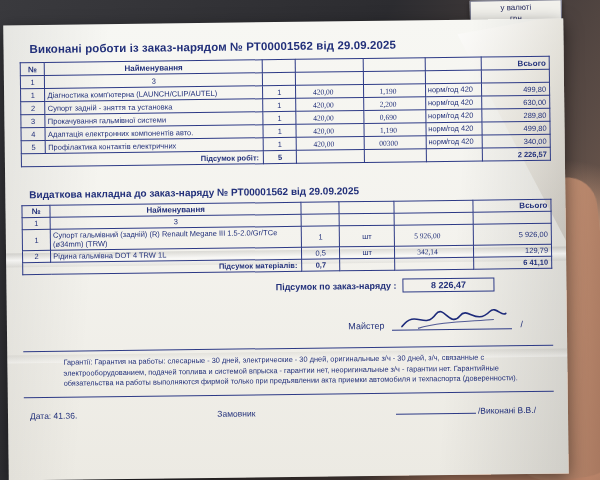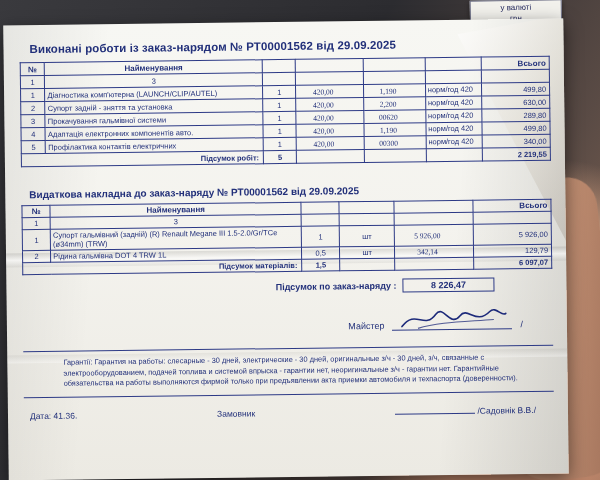--- a/index.html
+++ b/index.html
@@ -179,21 +179,21 @@
           <td class="price right">420,00</td>
           <td class="koef right">2,200</td>
           <td class="norm">норм/год 420</td>
           <td class="tot">630,00</td>
         </tr>
         <tr>
           <td class="idx">3</td>
           <td class="namecol">Прокачування гальмівної системи</td>
           <td class="qty num">1</td>
           <td class="price right">420,00</td>
-          <td class="koef right">00620</td>
+          <td class="koef right">0,690</td>
           <td class="norm">норм/год 420</td>
           <td class="tot">289,80</td>
         </tr>
         <tr>
           <td class="idx">4</td>
           <td class="namecol">Адаптація електронних компонентів авто.</td>
           <td class="qty num">1</td>
           <td class="price right">420,00</td>
           <td class="koef right">1,190</td>
           <td class="norm">норм/год 420</td>
@@ -207,21 +207,21 @@
           <td class="koef right">00300</td>
           <td class="norm">норм/год 420</td>
           <td class="tot">340,00</td>
         </tr>
         <tr class="sumrow">
           <td class="sumlabel" colspan="2">Підсумок робіт:</td>
           <td class="qty num">5</td>
           <td class="price"></td>
           <td class="koef"></td>
           <td class="norm"></td>
-          <td class="tot">2 219,55</td>
+          <td class="tot">2 226,57</td>
         </tr>
       </tbody>
     </table>
 
     <div class="section2">
       <h2 class="title2">Видаткова накладна до заказ-наряду №  РТ00001562 від 29.09.2025</h2>
 
       <table class="t2">
         <thead>
           <tr>
@@ -253,24 +253,24 @@
           <tr>
             <td class="idx">2</td>
             <td class="namecol">Рідина гальмівна DOT 4 TRW 1L</td>
             <td class="qty num">0,5</td>
             <td class="koef num">шт</td>
             <td class="price right">342,14</td>
             <td class="tot">129,79</td>
           </tr>
           <tr class="sumrow">
             <td class="sumlabel" colspan="2">Підсумок матеріалів:</td>
-            <td class="qty num">1,5</td>
+            <td class="qty num">0,7</td>
             <td class="koef"></td>
             <td class="price"></td>
-            <td class="tot">6 097,07</td>
+            <td class="tot">6 41,10</td>
           </tr>
         </tbody>
       </table>
     </div>
 
     <div class="grandrow">
       <span>Підсумок по заказ-наряду :</span>
       <span class="grandbox">8 226,47</span>
     </div>
 
@@ -288,18 +288,18 @@
     <div class="warranty">Гарантії: Гарантия на работы: слесарные - 30 дней, электрические - 30 дней, оригинальные з/ч - 30 дней, з/ч, связанные с электрооборудованием, подачей топлива и системой впрыска - гарантии нет, неоригинальные з/ч - гарантии нет. Гарантийные обязательства на работы выполняются фирмой только при предъявлении акта приемки автомобиля и техпаспорта (доверенности).</div>
 
     <div class="footer">
       <span>
         <span>Дата:</span>
         <span>41.36.</span>
       </span>
       <span class="mid">Замовник</span>
       <span>
         <span class="frule"></span>
-        <span>/Садовнік В.В./</span>
+        <span>/Виконані В.В./</span>
       </span>
     </div>
 
   </div>
 </div>
 
 </body></html>

